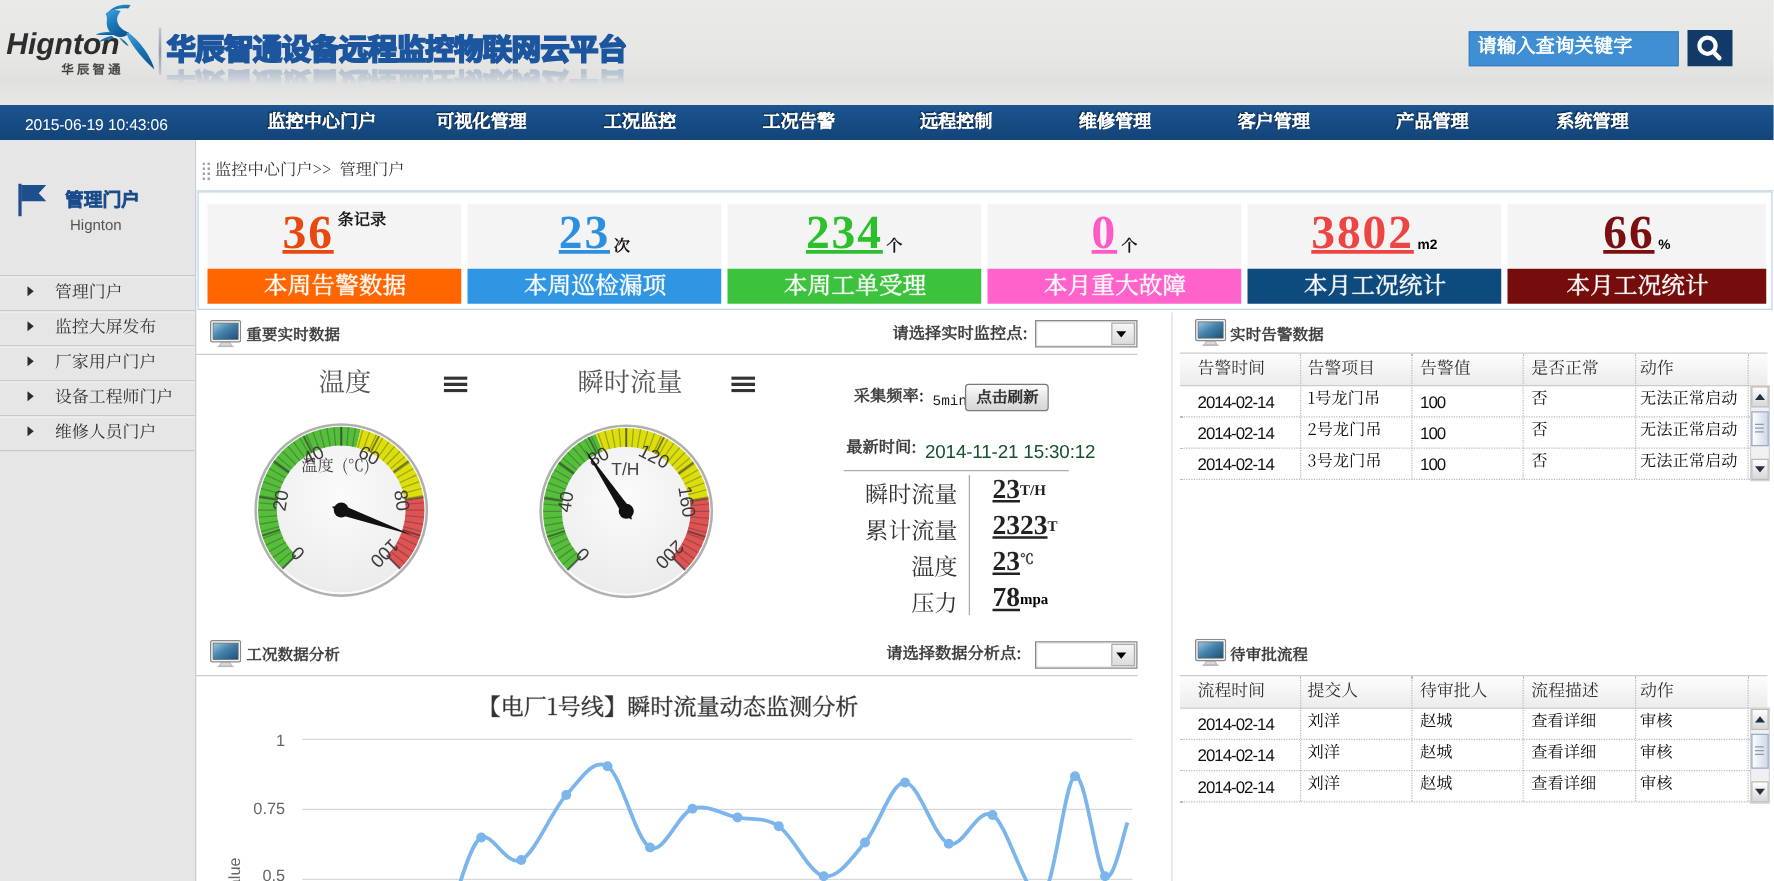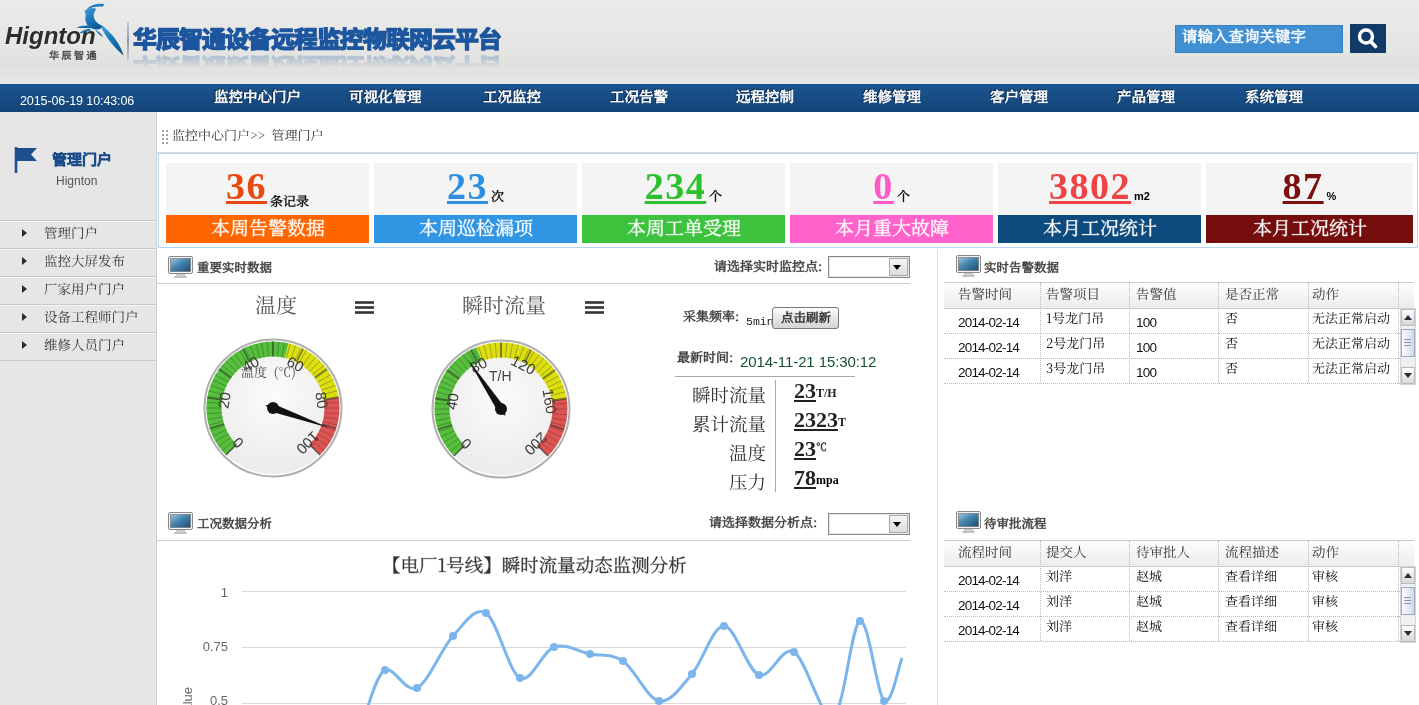--- a/index.html
+++ b/index.html
@@ -430,21 +430,21 @@
           <use href="#gser3e" x="6000"></use>
           <use href="#gser3e" x="6580"></use>
           <use href="#gser7ba1" x="7660"></use>
           <use href="#gser7406" x="8660"></use>
           <use href="#gser95e8" x="9660"></use>
           <use href="#gser6237" x="10660"></use>
         </g>
       </svg></div>
     <div style="position:absolute;left:158px;top:153px;width:1258px;height:93px;background:#fff;border:1px solid #b9d4ee"></div>
     <div style="position:absolute;left:166px;top:163px;width:203px;height:52px;background:#f4f4f4"></div>
-    <div style="position:absolute;left:166px;top:164px;width:203px;display:flex;justify-content:center;align-items:flex-end">
+    <div style="position:absolute;left:166px;top:164px;width:203px;display:flex;justify-content:center;align-items:flex-start">
 <span style="font-family:'Liberation Serif',serif;font-weight:bold;font-size:38px;letter-spacing:1.5px;color:#e8490f;text-decoration:underline">36</span>
 <span style="margin-left:3px;position:relative;top:5px"><svg class="t" width="39" height="15" viewBox="0 0 39 15">
           <g fill="#000" stroke="#000" stroke-width="30" transform="translate(0,11) scale(0.0130,-0.0130)">
             <use href="#gser6761" x="0"></use>
             <use href="#gser8bb0" x="1000"></use>
             <use href="#gser5f55" x="2000"></use>
           </g>
         </svg></span>
     </div>
     <div style="position:absolute;left:166px;top:215px;width:203px;height:28px;background:#ff6600;text-align:center;padding-top:3px;box-sizing:border-box"><svg class="t" width="114" height="22" viewBox="0 0 114 22">
@@ -524,21 +524,21 @@
           <use href="#gser672c" x="0"></use>
           <use href="#gser6708" x="1000"></use>
           <use href="#gser5de5" x="2000"></use>
           <use href="#gser51b5" x="3000"></use>
           <use href="#gser7edf" x="4000"></use>
           <use href="#gser8ba1" x="5000"></use>
         </g>
       </svg></div>
     <div style="position:absolute;left:1206px;top:163px;width:207px;height:52px;background:#f4f4f4"></div>
     <div style="position:absolute;left:1206px;top:164px;width:207px;display:flex;justify-content:center;align-items:baseline">
-<span style="font-family:'Liberation Serif',serif;font-weight:bold;font-size:38px;letter-spacing:1.5px;color:#7c0f0f;text-decoration:underline">87</span>
+<span style="font-family:'Liberation Serif',serif;font-weight:bold;font-size:38px;letter-spacing:1.5px;color:#7c0f0f;text-decoration:underline">66</span>
 <span style="margin-left:3px;position:relative;top:1px"><span style="font-family:'Liberation Sans',sans-serif;font-size:11px;font-weight:bold;color:#000">%</span></span>
     </div>
     <div style="position:absolute;left:1206px;top:215px;width:207px;height:28px;background:#750d0d;text-align:center;padding-top:3px;box-sizing:border-box"><svg class="t" width="114" height="22" viewBox="0 0 114 22">
         <g fill="#ffffff" stroke="#ffffff" stroke-width="26" transform="translate(0,17) scale(0.0190,-0.0190)">
           <use href="#gser672c" x="0"></use>
           <use href="#gser6708" x="1000"></use>
           <use href="#gser5de5" x="2000"></use>
           <use href="#gser51b5" x="3000"></use>
           <use href="#gser7edf" x="4000"></use>
           <use href="#gser8ba1" x="5000"></use>

